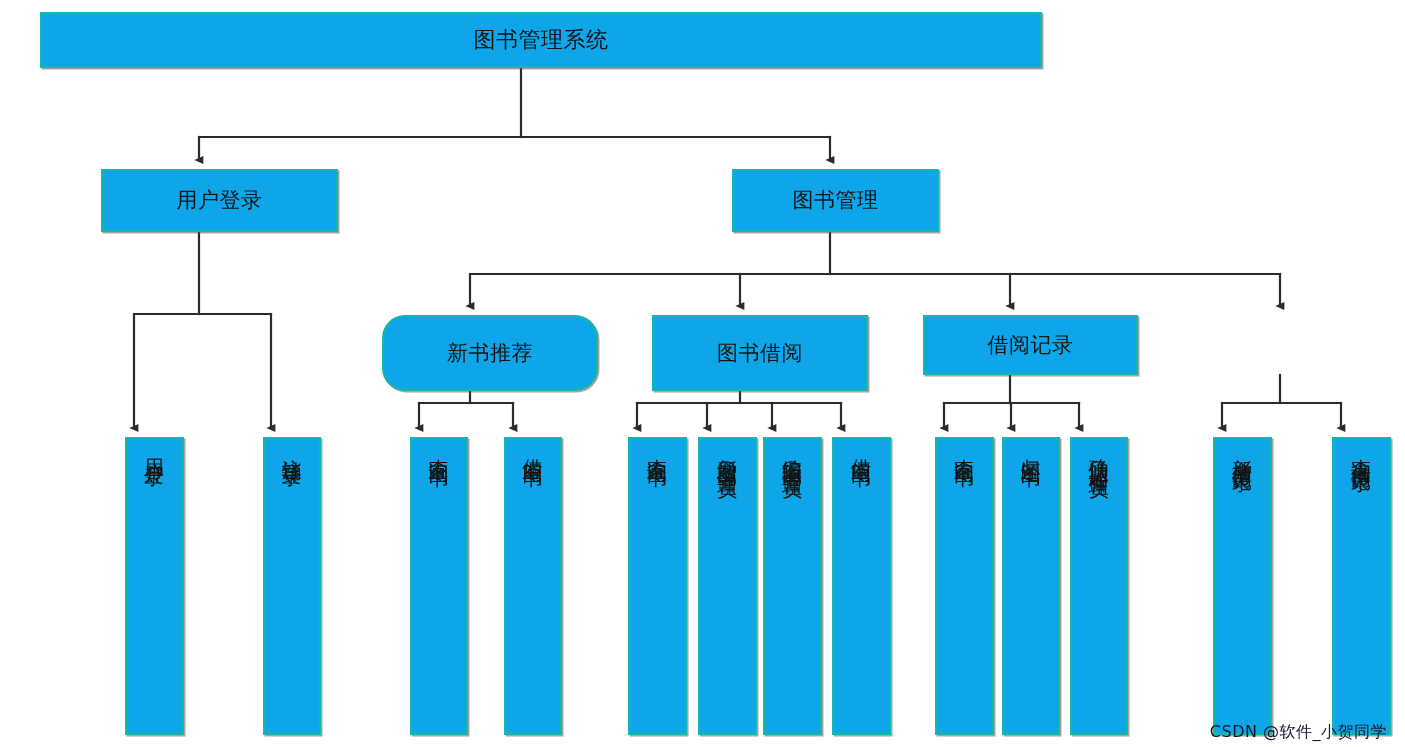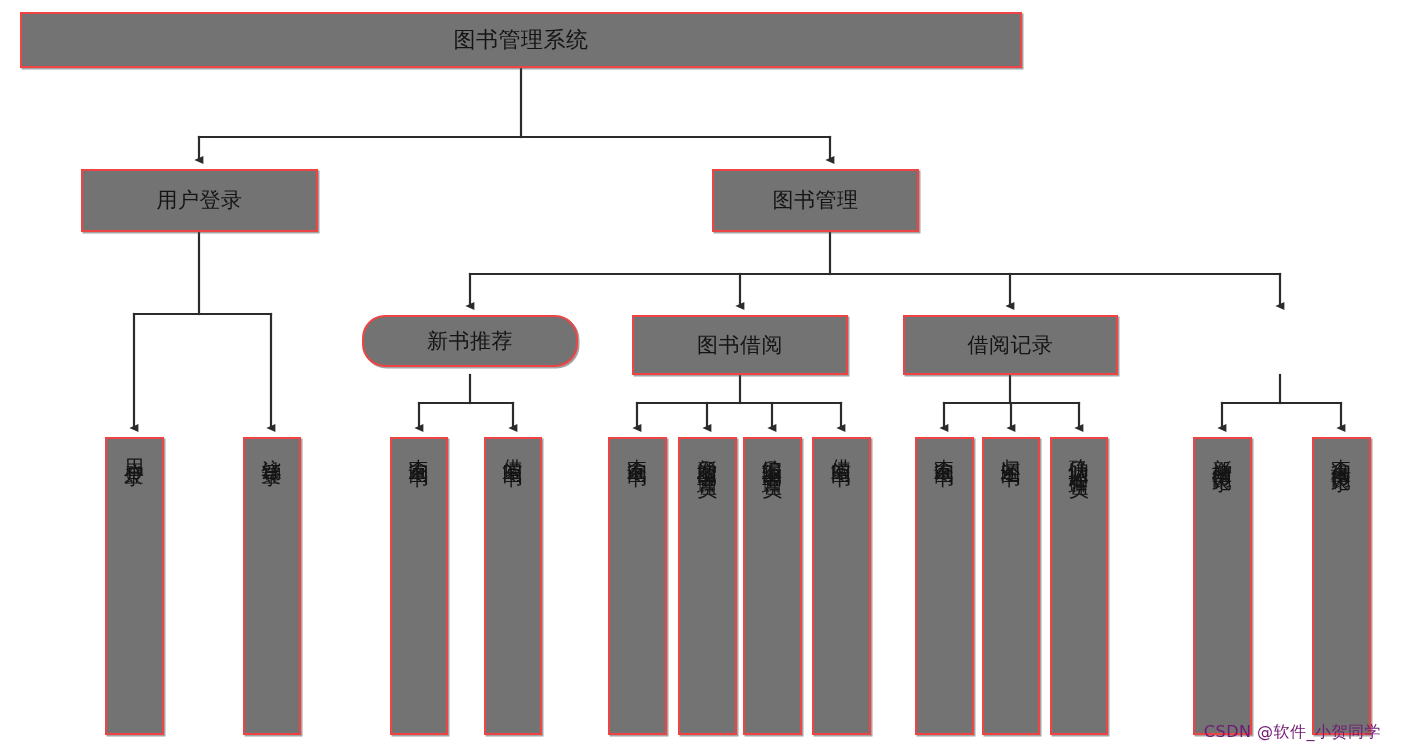--- a/index.html
+++ b/index.html
@@ -25,27 +25,28 @@
     left: 0;
     top: 0;
     width: 1405px;
     height: 747px;
     pointer-events: none;
   }
   
   .node {
     position: absolute;
     box-sizing: border-box;
-    background: #737373;
-    border: 2px solid #ef4444;
+    background: #0ea5e9;
+    border: 2px solid #14b8a6;
     box-shadow: 1.5px 1.5px 0 0 rgba(90,90,90,0.55);
     display: flex;
     align-items: center;
     justify-content: center;
     z-index: 3;
+    margin-left: 20px;
   }
   .node-label {
     font-size: 21px;
     line-height: 1.15;
     letter-spacing: 0.5px;
     color: #141414;
     white-space: nowrap;
     text-align: center;
   }
   
@@ -66,24 +67,24 @@
     line-height: 1;
     white-space: nowrap;
   }
   
   .node.root .node-label {
     font-size: 22px;
   }
   
   #watermark {
     position: absolute;
-    right: 24px;
+    right: 18px;
     bottom: 4px;
     font-size: 16px;
-    color: #701a75;
+    color: #0f172a;
     letter-spacing: 0.5px;
     white-space: nowrap;
     z-index: 8;
     user-select: none;
   }
 </style>
 </head>
 <body>
 
 <div id="diagram-root">
@@ -146,25 +147,25 @@
   </div>
 
   <div class="node horiz" style="left:81px; top:169px; width:237px; height:63px;">
     <span class="node-label">用户登录</span>
   </div>
 
   <div class="node horiz" style="left:712px; top:169px; width:207px; height:63px;">
     <span class="node-label">图书管理</span>
   </div>
 
-  <div class="node horiz" style="left:362px; top:315px; width:216px; height:52px;border-radius:23px;">
+  <div class="node horiz" style="left:362px; top:315px; width:216px; height:76px;border-radius:23px;">
     <span class="node-label">新书推荐</span>
   </div>
 
-  <div class="node horiz" style="left:632px; top:315px; width:216px; height:60px;">
+  <div class="node horiz" style="left:632px; top:315px; width:216px; height:76px;">
     <span class="node-label">图书借阅</span>
   </div>
 
   <div class="node horiz" style="left:903px; top:315px; width:215px; height:60px;">
     <span class="node-label">借阅记录</span>
   </div>
 
 
   <div class="node vert" style="left:105px; top:437px; width:59px; height:298px;">
     <span class="node-label">用户登录</span>

